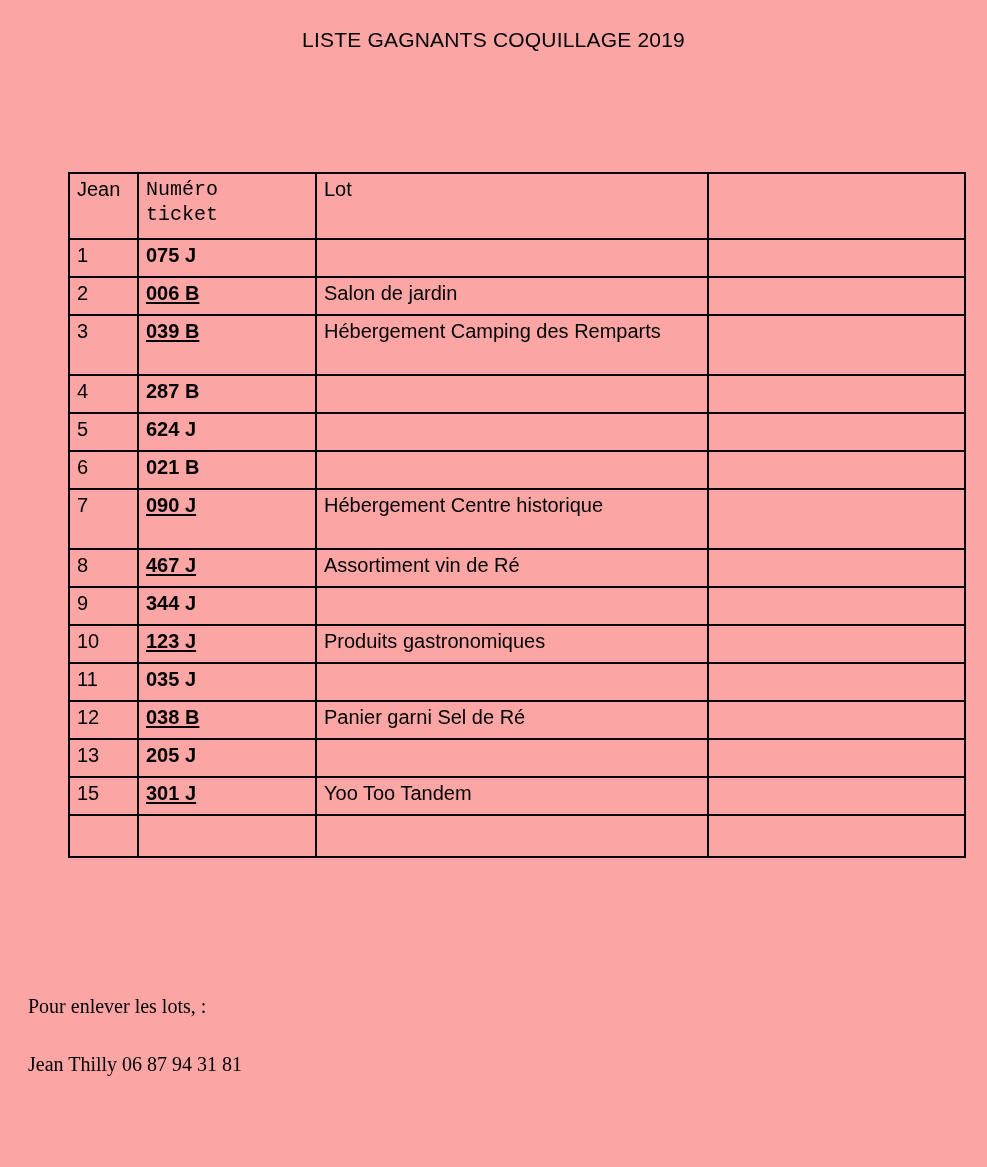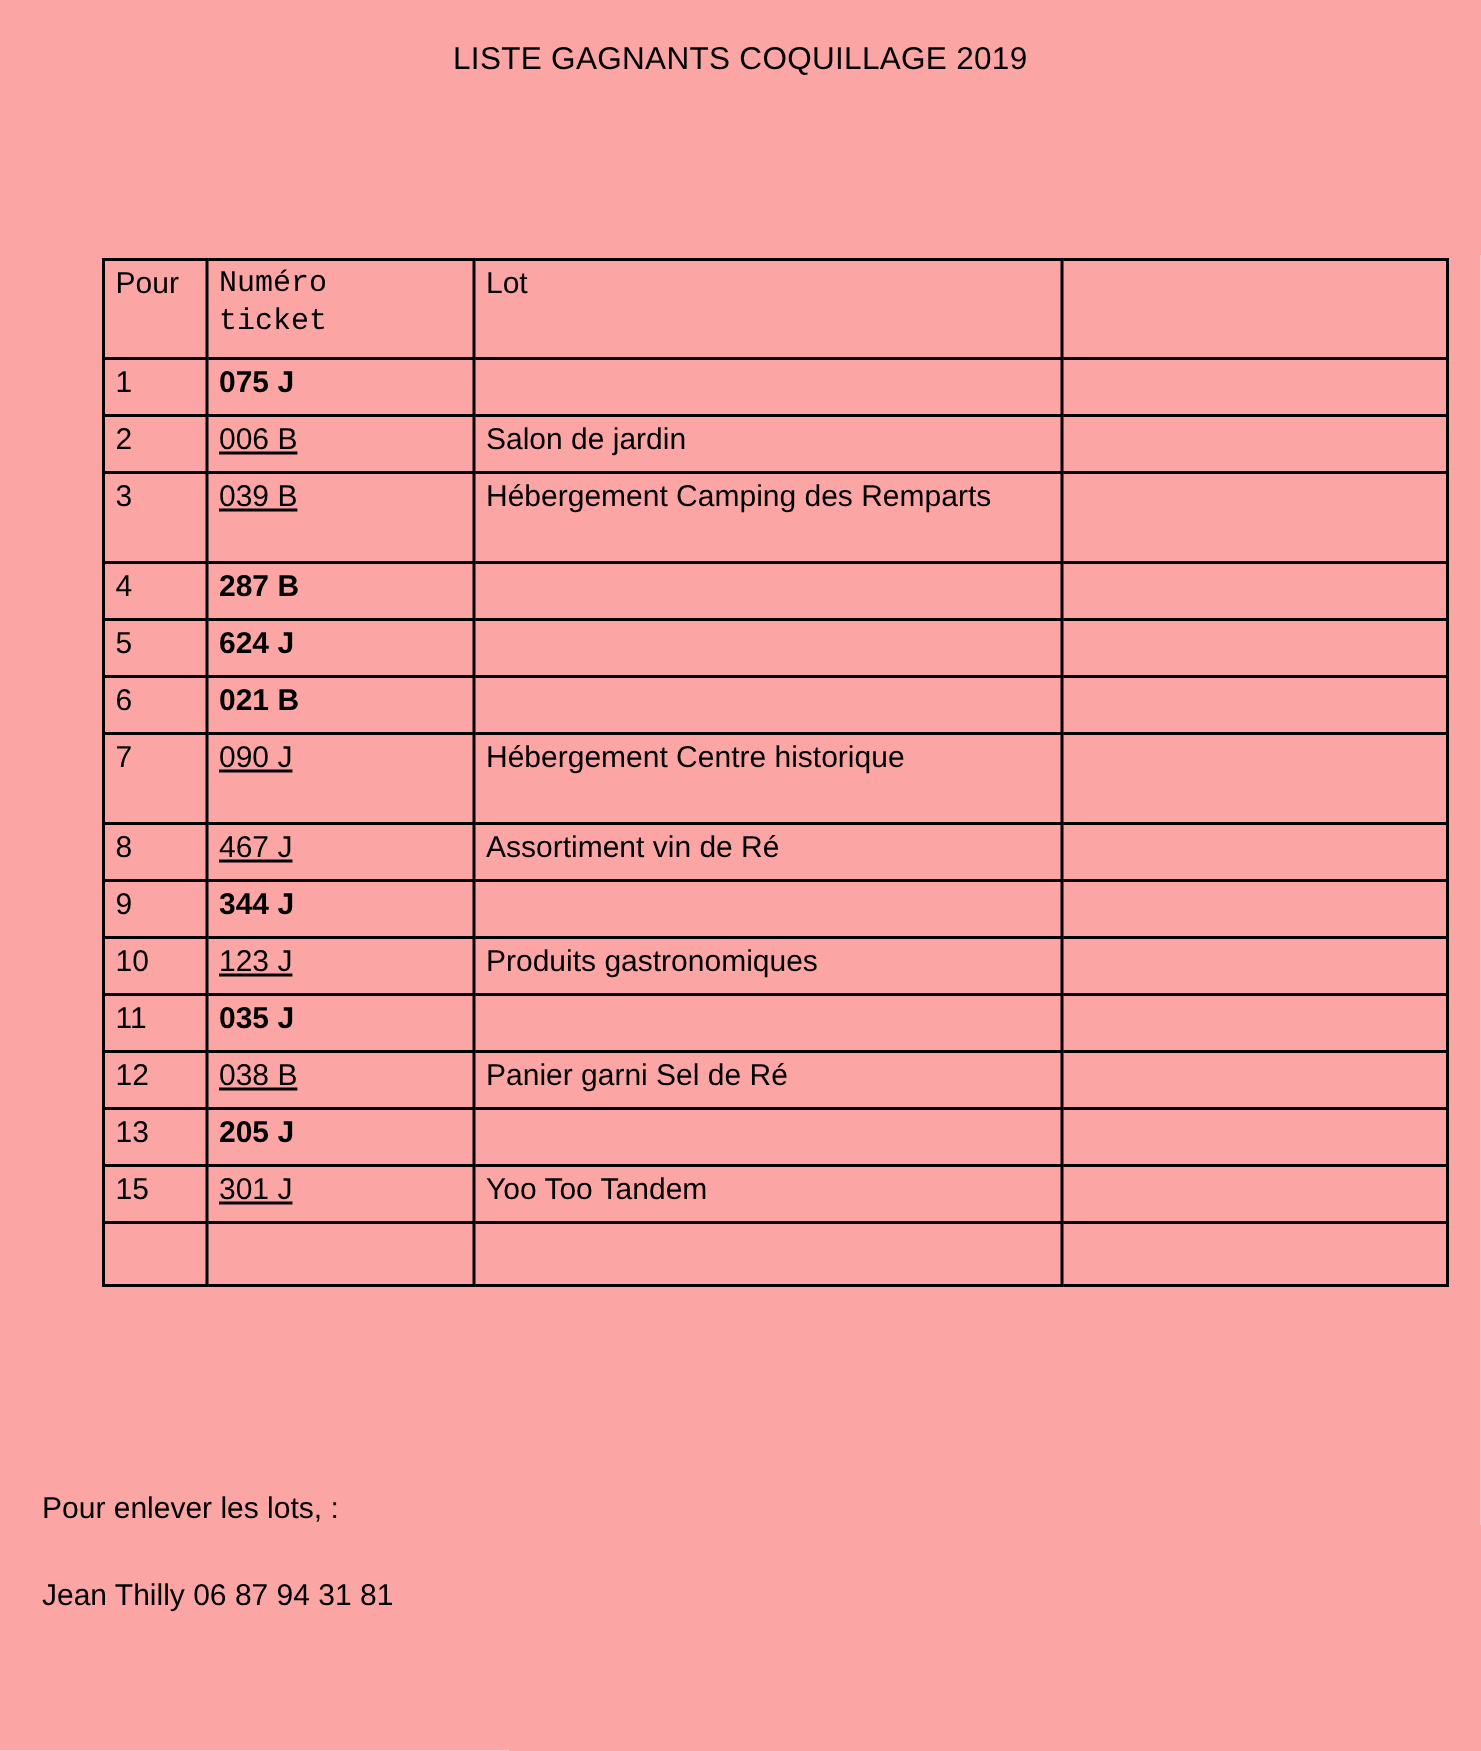--- a/index.html
+++ b/index.html
@@ -74,39 +74,40 @@
   }
 
   
   .hdr-ticket span { display: block; font-family: Liberation Mono, monospace; }
 
   
   tr.tall td { height: 60px; }
 
   
   .ticket-win {
-    font-weight: normal;
+    font-weight: bold;
     text-decoration: underline;
     text-underline-offset: 2px;
   }
 
   .ticket-plain {
     font-weight: 700;
   }
 
   tr.blank-row td {
     height: 42px;
   }
 
   
   .footer {
     position: absolute;
     left: 28px;
     top: 996px;
     width: 700px;
+    font-family: Liberation Serif, serif;
   }
 
   .footer-line {
     font-size: 20px;
     line-height: 1;
     margin-bottom: 38px;
     white-space: nowrap;
   }
   .footer-line:last-child { margin-bottom: 12px; }
 </style>
@@ -120,21 +121,21 @@
   <div class="lots-table-wrap">
     <table class="lots-table">
       <colgroup>
         <col class="c-lots">
         <col class="c-ticket">
         <col class="c-lot">
         <col class="c-extra">
       </colgroup>
       <thead>
         <tr>
-          <th>Pour</th>
+          <th>Jean</th>
           <th class="hdr-ticket">
             <span>Numéro</span>
             <span>ticket</span>
           </th>
           <th>Lot</th>
           <th></th>
         </tr>
       </thead>
       <tbody id="lots-tbody">
           <tr>

